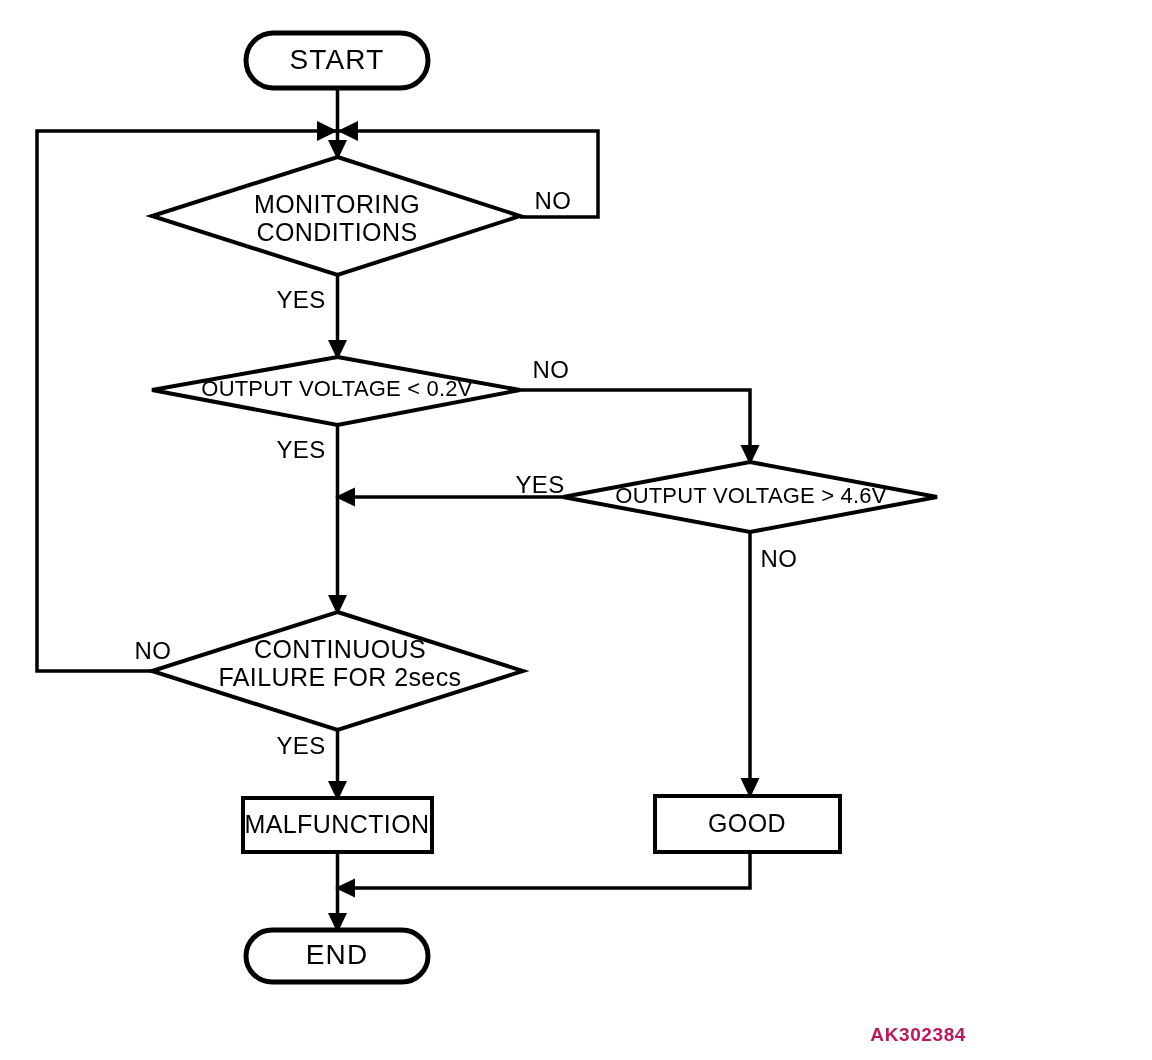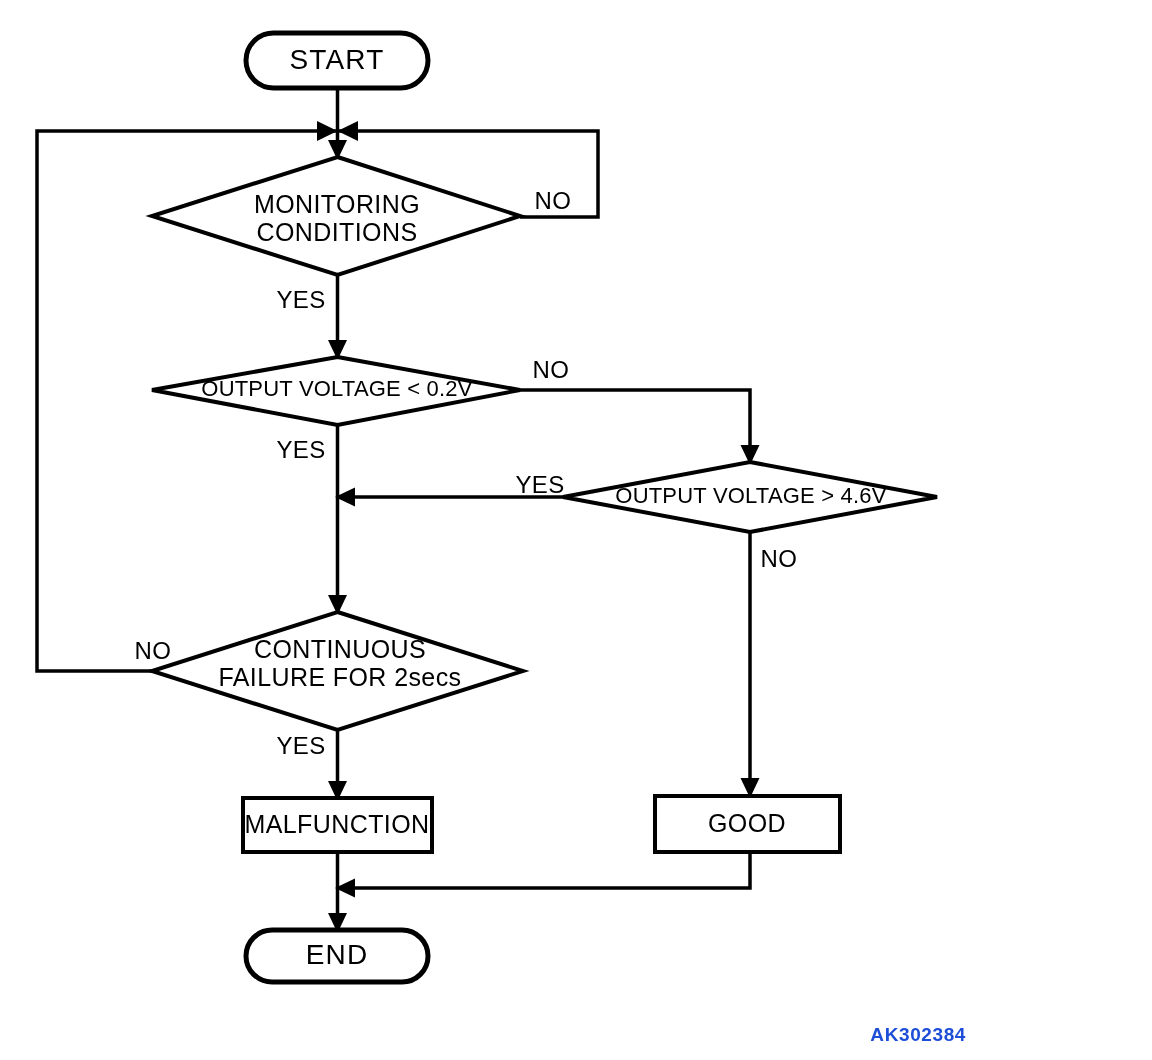--- a/index.html
+++ b/index.html
@@ -70,21 +70,21 @@
     letter-spacing: 0.4px;
   }
   .watermark {
     position: absolute;
     right: 18px;
     bottom: 14px;
     font-size: 19px;
     font-weight: bold;
     letter-spacing: 0.6px;
     font-family: "Liberation Sans", sans-serif;
-    color: #1d4ed8;
+    color: #be185d;
   }
 </style>
 </head>
 <body>
 
 <div id="diagram-root">
 
   <svg id="flowchart" viewBox="0 0 1152 1060" xmlns="http://www.w3.org/2000/svg">
 
     <path class="connector" d="M 337.5 88 L 337.5 131"></path>

